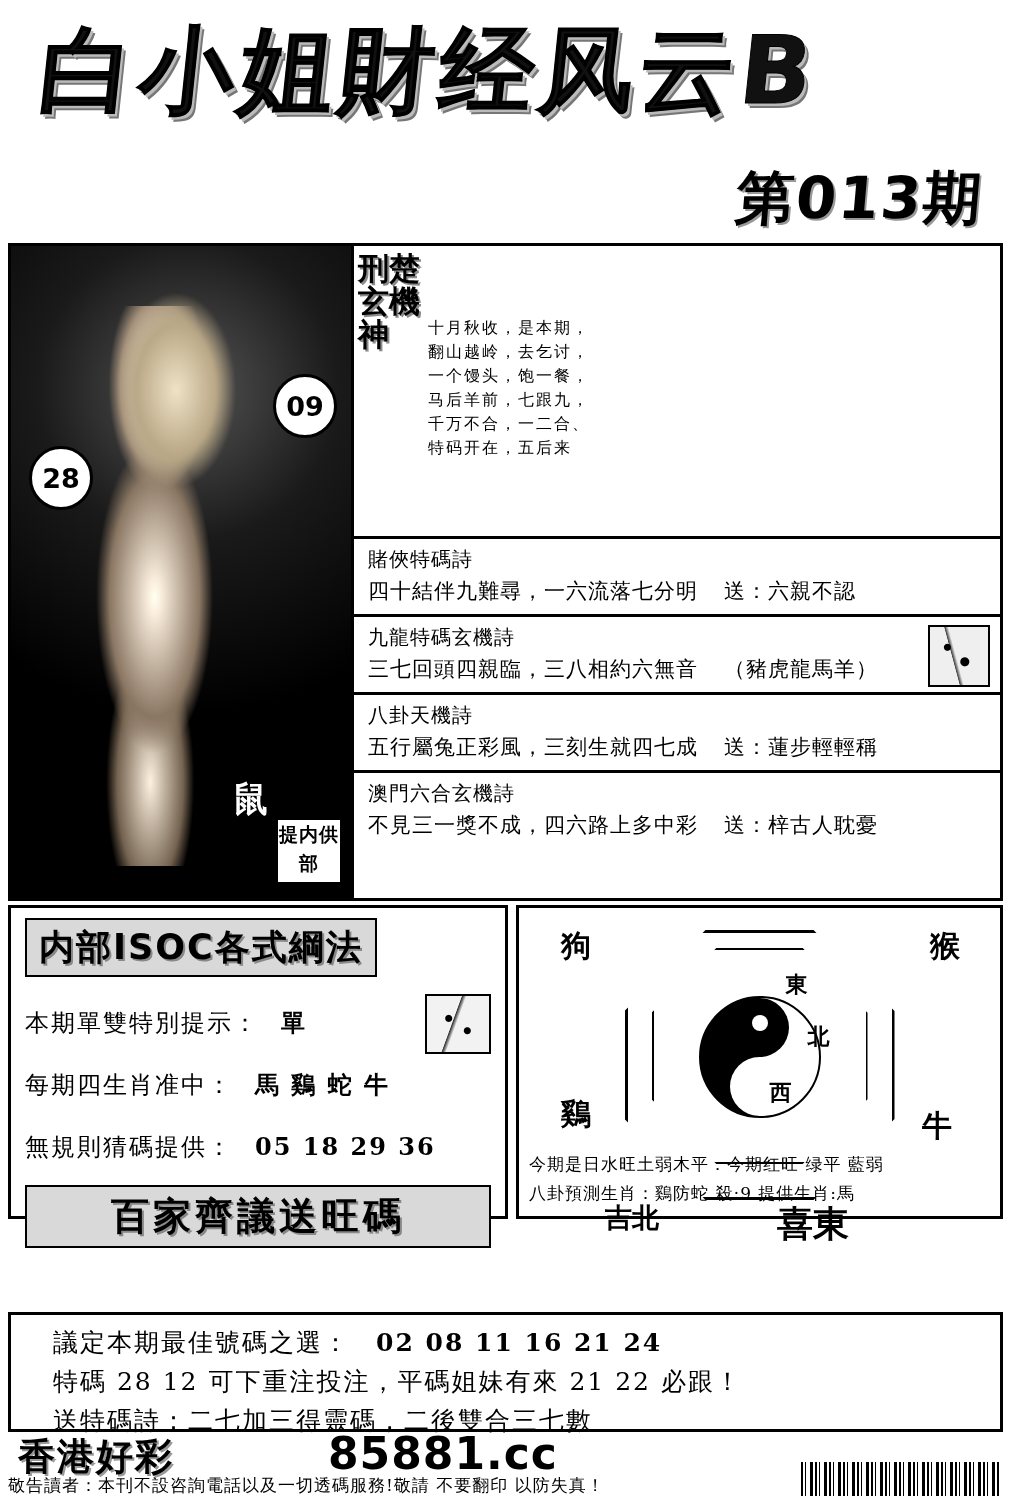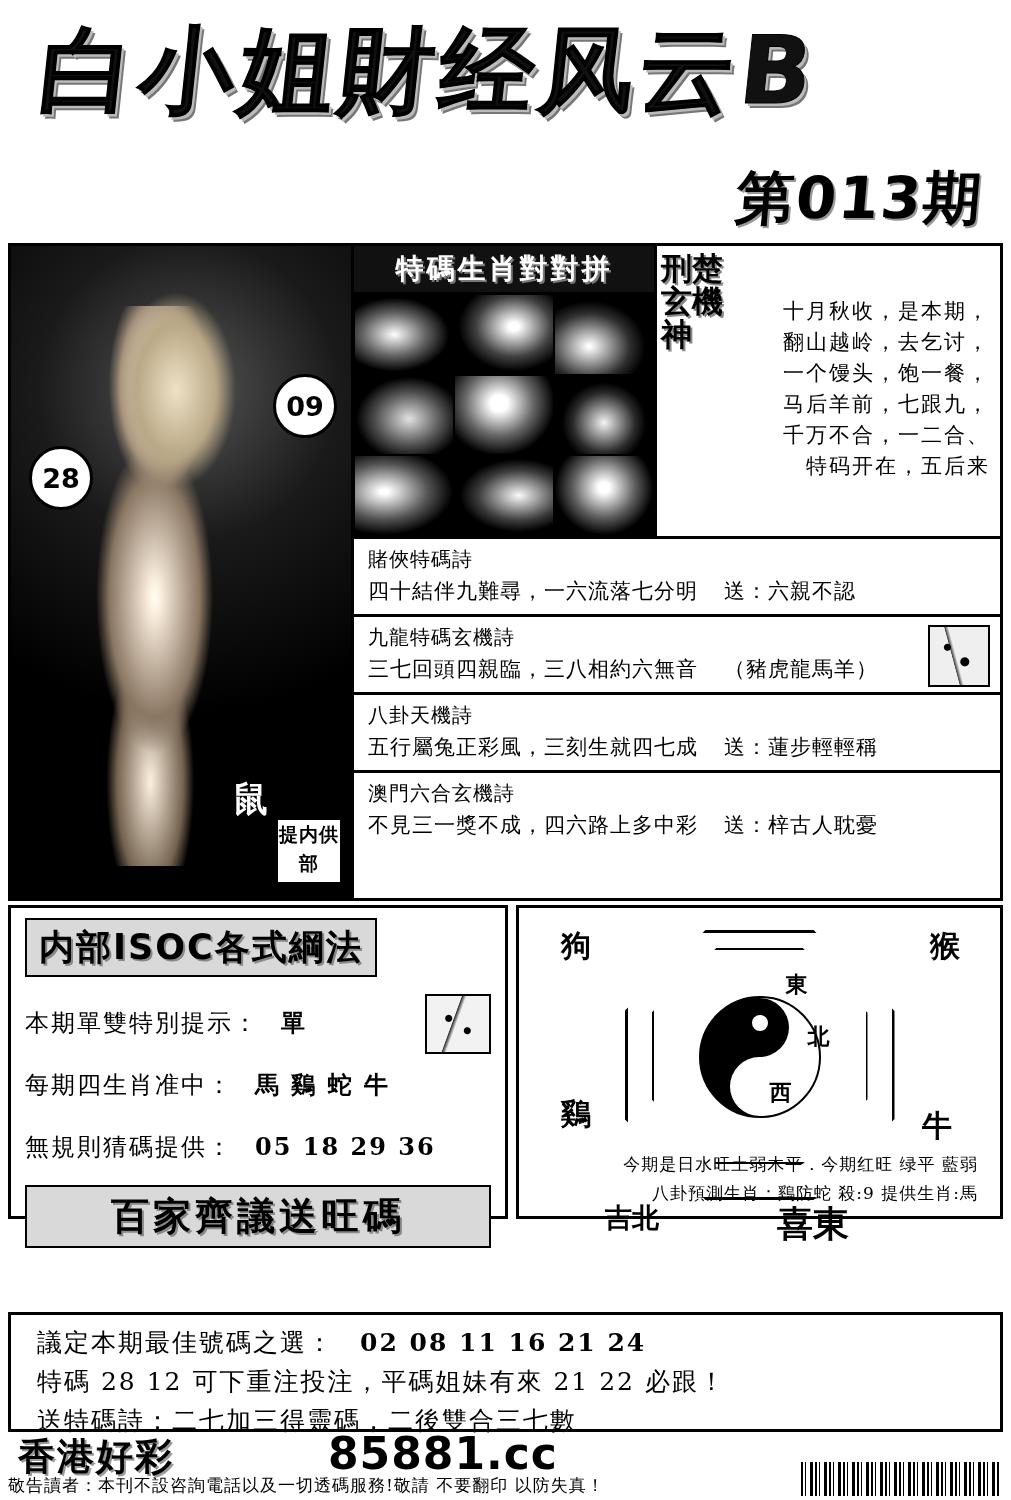--- a/index.html
+++ b/index.html
@@ -118,23 +118,22 @@
     align-items:center;justify-content:flex-start;gap:2px;
     font-size:31px;font-weight:bold;line-height:1.06;
     text-shadow:2px 2px 0 #8a8a8a;
     padding-top:6px;
   }
   .poemlines{
     flex:1;display:flex;flex-direction:column;justify-content:center;
     gap:3px;padding-left:8px;padding-right:6px;
   }
   .poemlines div{
-    font-size:21px;letter-spacing:2px;
-    font-family:"DejaVu Serif","Liberation Serif",serif;
-    text-align:right;
+    font-size:16px;letter-spacing:2px;
+    font-family:"DejaVu Serif","Liberation Serif",serif;
   }
 
   .verse{
     border-bottom:3px solid #000;
     padding:7px 12px 9px 14px;
     position:relative;
     min-height:74px;
     box-sizing:border-box;
   }
   .verse:last-child{border-bottom:none;}
@@ -228,27 +227,26 @@
   .yy i.b{top:85px;background:#000;}
   .dir{position:absolute;font-size:22px;font-weight:bold;}
   .dir.e{left:176px;top:48px;}
   .dir.n{left:116px;top:104px;}
   .dir.bei{left:198px;top:100px;}
   .dir.w{left:160px;top:156px;}
   .footnotes{
     position:absolute;left:10px;right:22px;bottom:8px;
     font-size:17px;line-height:1.7;letter-spacing:1px;
     font-family:"DejaVu Serif","Liberation Serif",serif;
-    text-align:right;
   }
 
   
   .botwrap{
     position:absolute;left:8px;top:1312px;width:995px;height:120px;
-    border:3px solid #000;box-sizing:border-box;padding:8px 10px;
+    border:3px solid #000;box-sizing:border-box;padding:8px 26px;
   }
   .botline{
     font-size:25px;letter-spacing:2px;margin:3px 0 6px 16px;
     font-family:"DejaVu Serif","Liberation Serif",serif;
   }
   .botline .sp{display:inline-block;width:26px;}
   .botline b{font-weight:bold;}
 
   .brandrow{position:absolute;left:8px;top:1432px;width:995px;height:44px;}
   .brand{
@@ -288,52 +286,20 @@
       <div class="hair"></div>
       <div class="ball b28">28</div>
       <div class="ball b09">09</div>
       <div class="zodiac-char">鼠</div>
       <div class="inner-tag">提内供部</div>
     </div>
 
     <div class="rightcol">
 
       <div class="rtop">
-        <div class="zodiacbox">
-          <div class="zbanner">特碼生肖對對拼</div>
-          <div class="zgrid">
-            <div class="zcell">
-                <i></i>
-              </div>
-            <div class="zcell">
-                <i></i>
-              </div>
-            <div class="zcell">
-                <i></i>
-              </div>
-            <div class="zcell">
-                <i></i>
-              </div>
-            <div class="zcell">
-                <i></i>
-              </div>
-            <div class="zcell">
-                <i></i>
-              </div>
-            <div class="zcell">
-                <i></i>
-              </div>
-            <div class="zcell">
-                <i></i>
-              </div>
-            <div class="zcell">
-                <i></i>
-              </div>
-          </div>
-        </div>
 
         <div class="poembox">
           <div class="vert4">刑楚玄機神</div>
           <div class="poemlines">
             <div>十月秋收，是本期，</div>
             <div>翻山越岭，去乞讨，</div>
             <div>一个馒头，饱一餐，</div>
             <div>马后羊前，七跟九，</div>
             <div>千万不合，一二合、</div>
             <div>特码开在，五后来</div>

